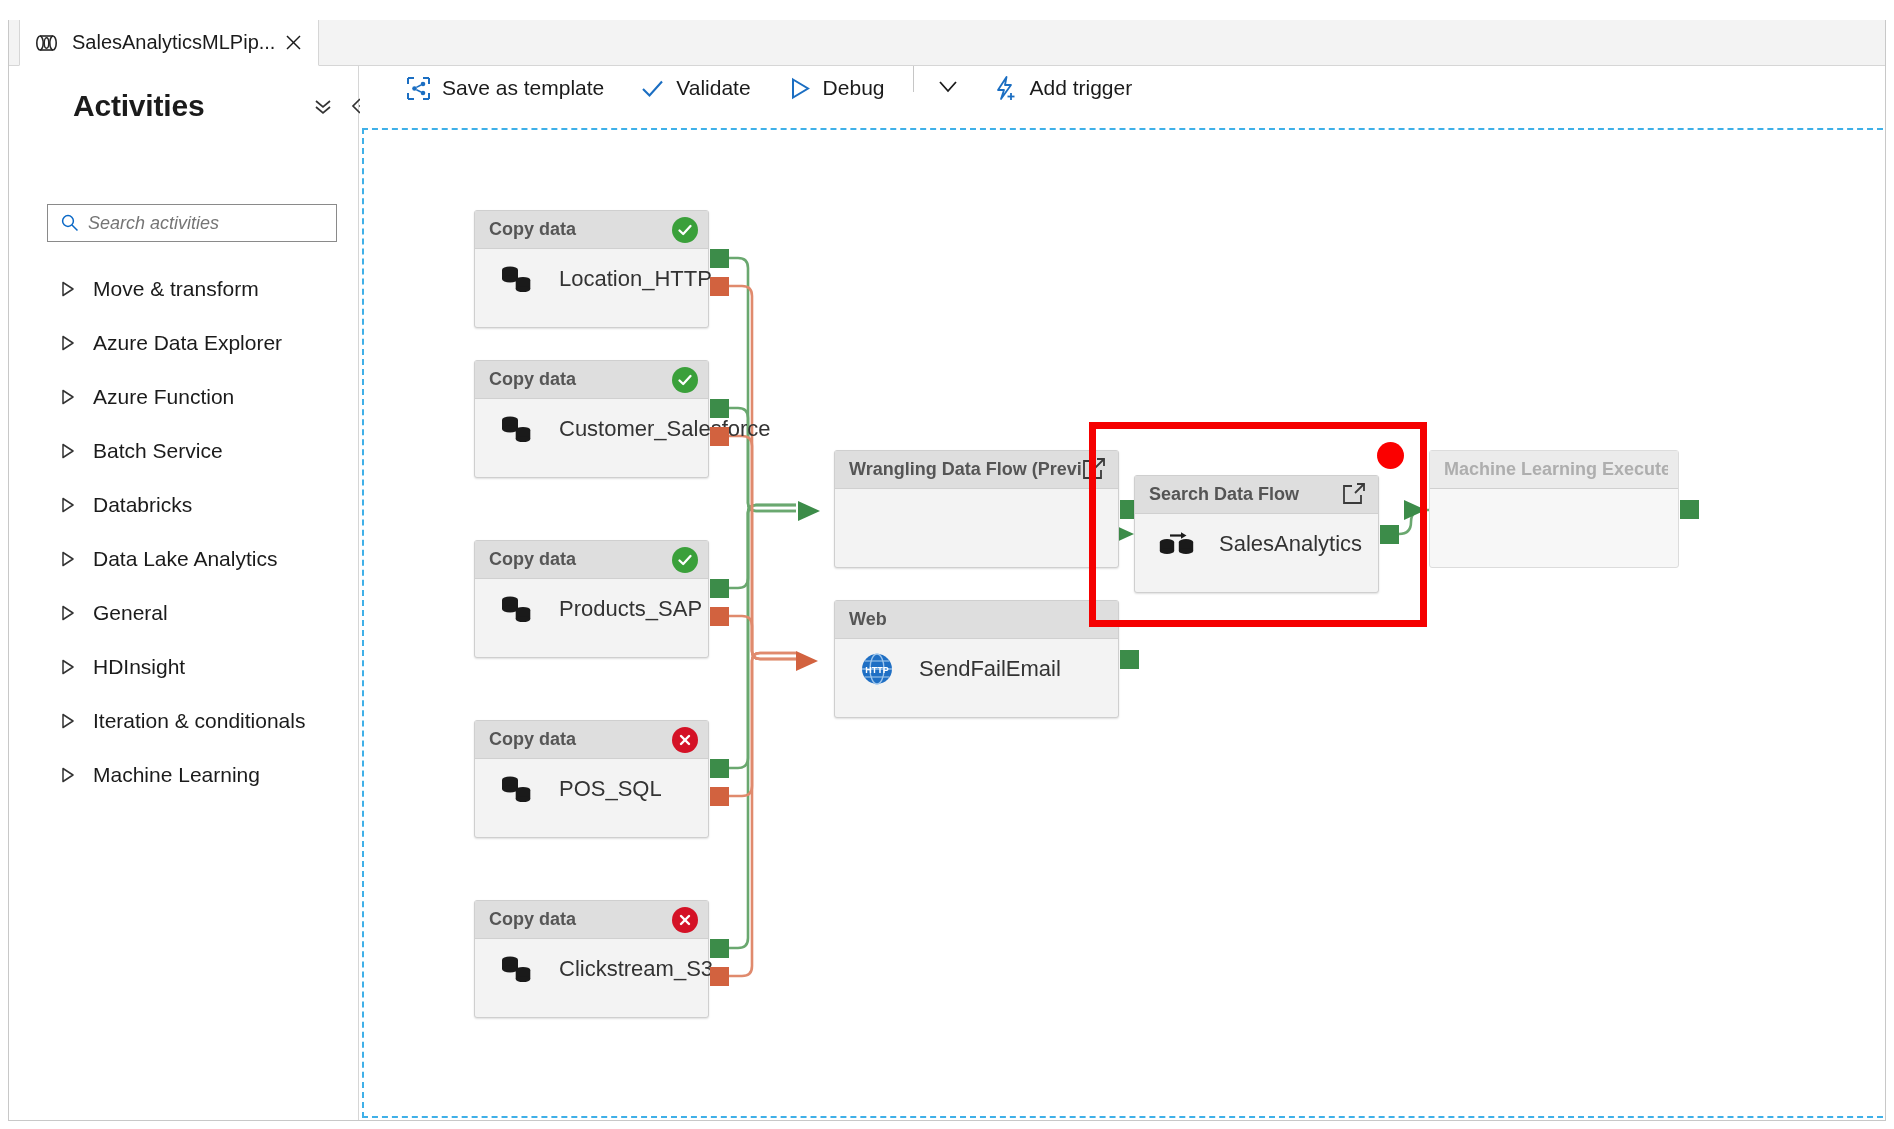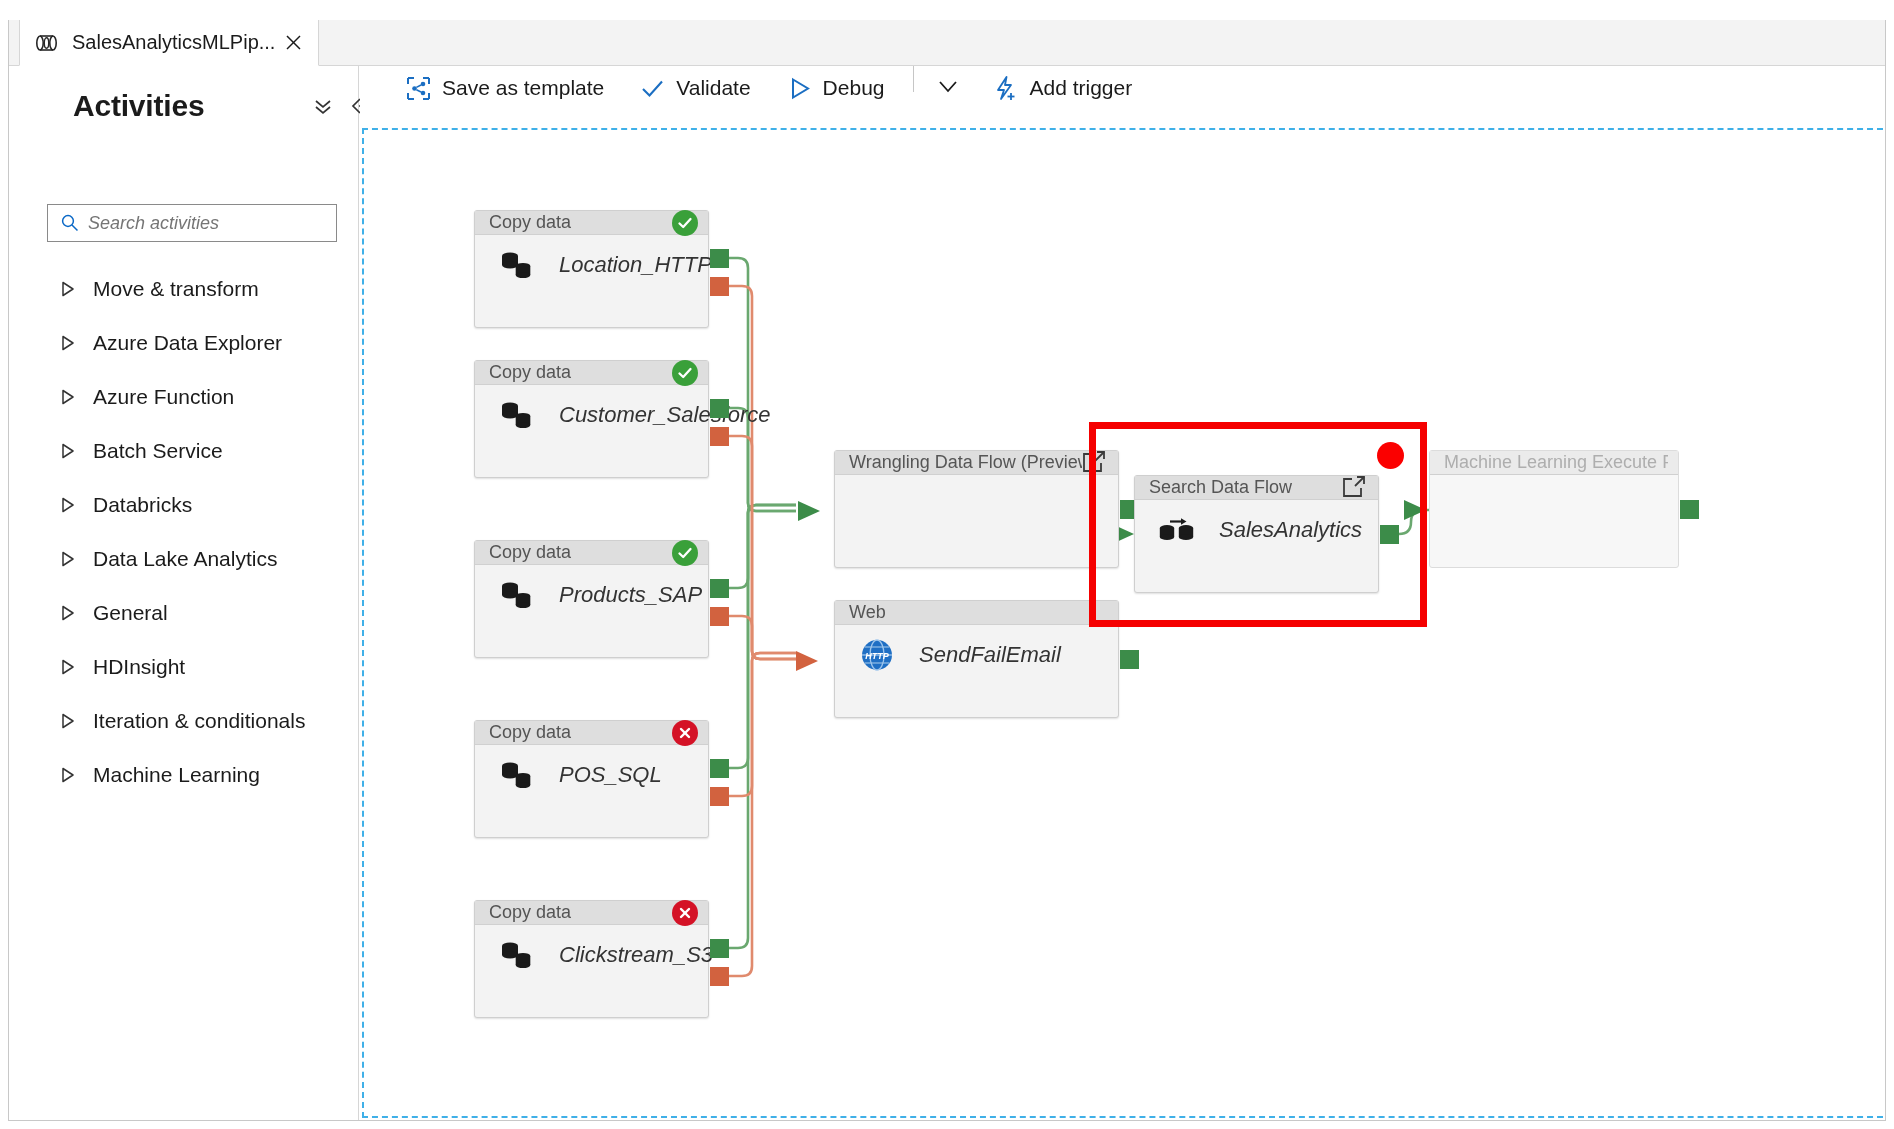--- a/index.html
+++ b/index.html
@@ -154,36 +154,36 @@
 
   
   .node {
     position: absolute;
     background: #f3f3f3;
     border: 1px solid #cfcfcf;
     border-radius: 3px;
     box-shadow: 0 1px 2px rgba(0,0,0,0.13);
   }
   .node-head {
-    height: 24px;
+    height: 38px;
     background: #dedede;
     border-bottom: 1px solid #d0d0d0;
     display: flex; align-items: center;
     padding: 0 10px 0 14px;
+    font-weight: bold;
   }
   .node-head-label {
     font-size: 18px; color: #555555;
     flex: 1 1 auto;
     white-space: nowrap; overflow: hidden;
   }
   .node-body {
     height: 59px;
     display: flex; align-items: center;
     padding-left: 22px;
-    font-style: italic;
   }
   .node-ico { width: 40px; flex: 0 0 auto; display: flex; align-items: center; justify-content: center; }
   .node-name { font-size: 22px; color: #333333; margin-left: 22px; white-space: nowrap; }
   .node.dim { background: #f7f7f7; border-color: #dcdcdc; box-shadow: none; }
   .node.dim .node-head { background: #ebebeb; }
   .node.dim .node-head-label { color: #aeaeae; }
   .node.dim .node-name { color: #acacac; }
 
   .status-badge {
     width: 26px; height: 26px; border-radius: 50%;

